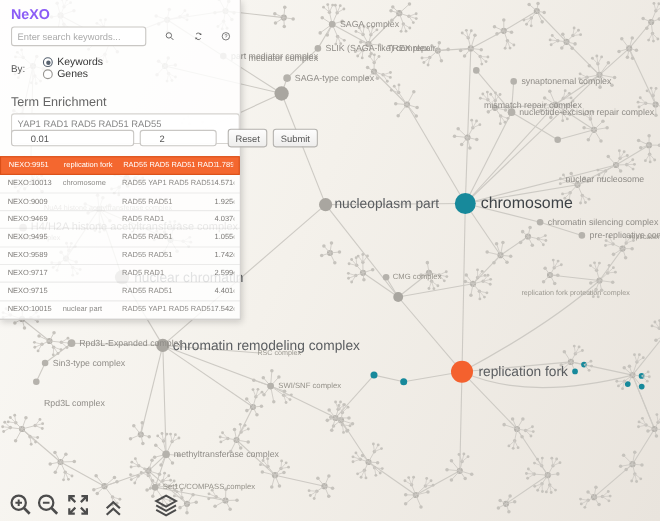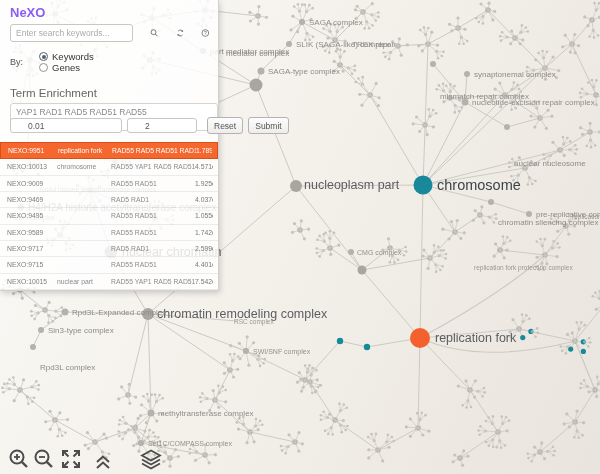--- a/index.html
+++ b/index.html
@@ -1974,21 +1974,21 @@
       <div class="glabel lbl-sm" style="left: 309px; top: 22px;">SAGA complex</div>
       <div class="glabel lbl-sm" style="left: 210px; top: 51px;">part mediator complex</div>
       <div class="glabel lbl-sm" style="left: 226px; top: 53px;">mediator complex</div>
       <div class="glabel lbl-sm" style="left: 296px; top: 44px;">SLIK (SAGA-like) complex</div>
       <div class="glabel lbl-sm" style="left: 352px; top: 44px;">TREX repair</div>
       <div class="glabel lbl-sm" style="left: 268px; top: 71px;">SAGA-type complex</div>
       <div class="glabel lbl-sm" style="left: 440px; top: 64px; margin-top: 32px;">mismatch repair complex</div>
       <div class="glabel lbl-sm" style="left: 474px; top: 74px;">synaptonemal complex</div>
       <div class="glabel lbl-sm" style="left: 472px; top: 102px;">nucleotide-excision repair complex</div>
       <div class="glabel lbl-sm" style="left: 514px; top: 127px; margin-top: 36px;">nuclear nucleosome</div>
-      <div class="glabel lbl-sm" style="left: 498px; top: 202px; margin-top: 20px;">chromatin silencing complex</div>
+      <div class="glabel lbl-sm" style="left: 498px; top: 202px;">chromatin silencing complex</div>
       <div class="glabel lbl-sm" style="left: 536px; top: 214px;">pre-replicative complex</div>
       <div class="glabel lbl-xs" style="left: 572px; top: 216px;">replication</div>
       <div class="glabel lbl-sm7" style="left: 357px; top: 252px;">CMG complex</div>
       <div class="glabel lbl-xs" style="left: 474px; top: 267px;">replication fork protection complex</div>
       <div class="glabel lbl-sm" style="left: 72px; top: 312px;">Rpd3L-Expanded complex</div>
       <div class="glabel lbl-sm" style="left: 48px; top: 330px;">Sin3-type complex</div>
       <div class="glabel lbl-sm" style="left: 40px; top: 347px; margin-top: 20px;">Rpd3L complex</div>
       <div class="glabel lbl-xs" style="left: 234px; top: 321px;">RSC complex</div>
       <div class="glabel lbl-sm7" style="left: 253px; top: 351px;">SWI/SNF complex</div>
       <div class="glabel lbl-sm" style="left: 158px; top: 413px;">methyltransferase complex</div>

